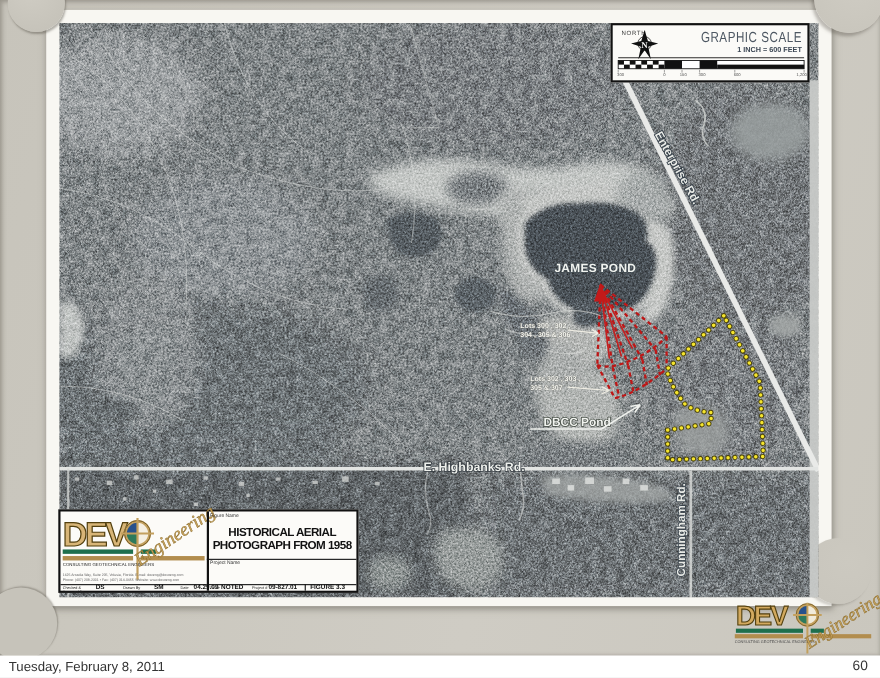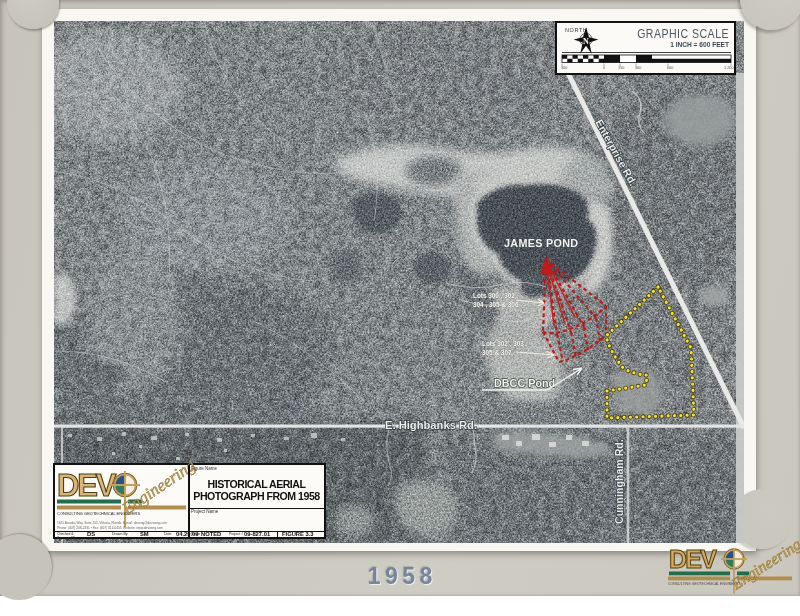--- a/index.html
+++ b/index.html
@@ -366,34 +366,39 @@
 <div style="position:absolute;left:109px;top:67px;font-size:3.6px;color:#222">Date</div>
 <div style="position:absolute;left:121px;top:66.2px;font-size:5.8px;font-weight:bold;color:#111">04.29.09</div>
 
 <div style="position:absolute;left:136px;top:67px;font-size:3.6px;color:#222">Scale</div>
 <div style="position:absolute;left:146px;top:66.2px;font-size:5.8px;font-weight:bold;color:#111">NOTED</div>
 <div style="position:absolute;left:174px;top:67px;font-size:3.6px;color:#222">Project #</div>
 <div style="position:absolute;left:189px;top:66.2px;font-size:5.8px;font-weight:bold;color:#111">09-827.01</div>
 <div style="position:absolute;left:227px;top:66.2px;font-size:5.8px;font-weight:bold;color:#111">FIGURE 3.3</div>
 </div>
 
-<div id="y1958">1958</div>
 
 <svg width="135" height="52" viewBox="0 0 135 52" style="position:absolute;left:664px;top:546px;overflow:visible">
 <text x="5" y="22" font-size="25" font-weight="bold" letter-spacing="-1.8" fill="#d2a95e" stroke="#53400f" stroke-width="1" font-family="Liberation Sans">DEV</text>
 <g>
 <circle cx="70" cy="13" r="9.5" fill="#f0ead9"></circle>
 <path d="M70,13 L70,3.5 A9.5,9.5 0 0 0 60.5,13 Z" fill="#27518c"></path>
 <path d="M70,13 L60.5,13 A9.5,9.5 0 0 0 70,22.5 Z" fill="#2d7a5c"></path>
 <circle cx="70" cy="13" r="9.5" fill="none" stroke="#c3a05e" stroke-width="2.4"></circle>
 <circle cx="70" cy="13" r="10.2" fill="none" stroke="#6b5320" stroke-width="0.7"></circle>
 <line x1="57" y1="13" x2="83" y2="13" stroke="#c3a05e" stroke-width="1.8"></line>
 <line x1="70" y1="2" x2="70" y2="48" stroke="#c3a05e" stroke-width="1.8"></line>
 </g>
 <rect x="5" y="25.5" width="61" height="3.8" fill="#1e6f4d"></rect>
 <rect x="73" y="25.5" width="12" height="3.8" fill="#1e6f4d"></rect>
 <rect x="4" y="30.5" width="62" height="3.8" fill="#b28d4e"></rect>
 <rect x="73" y="30.5" width="55" height="3.8" fill="#b28d4e"></rect>
 <text x="4" y="38.5" font-size="3.5" fill="#4a4a4a" font-family="Liberation Sans">CONSULTING  GEOTECHNICAL  ENGINEERS</text>
 <text x="0" y="0" font-size="16" font-style="italic" fill="#c9a55e" stroke="#8a6b2c" stroke-width="0.4" font-family="Liberation Serif" transform="translate(72,44) rotate(-33)">Engineering</text>
 </svg>
 
+<div id="footer">
+
+ <div class="date">Tuesday, February 8, 2011</div>
+
+ <div class="num">60</div>
 </div>
+</div>
 
 </body></html>

